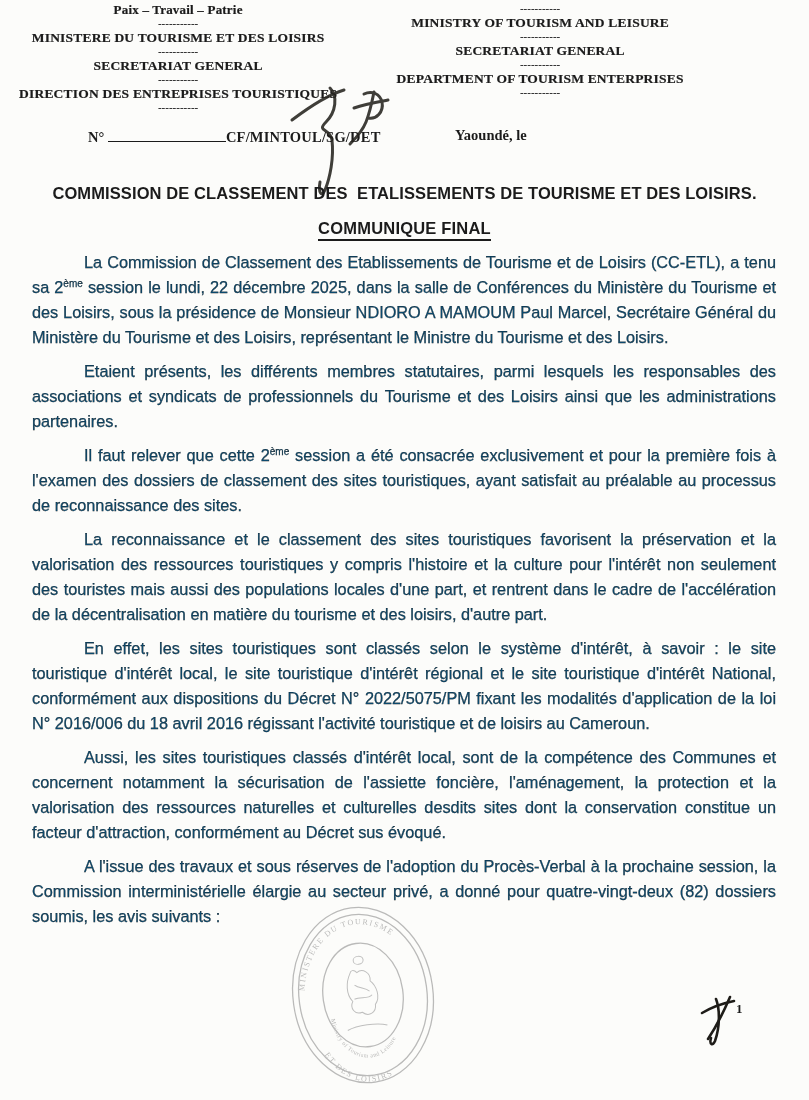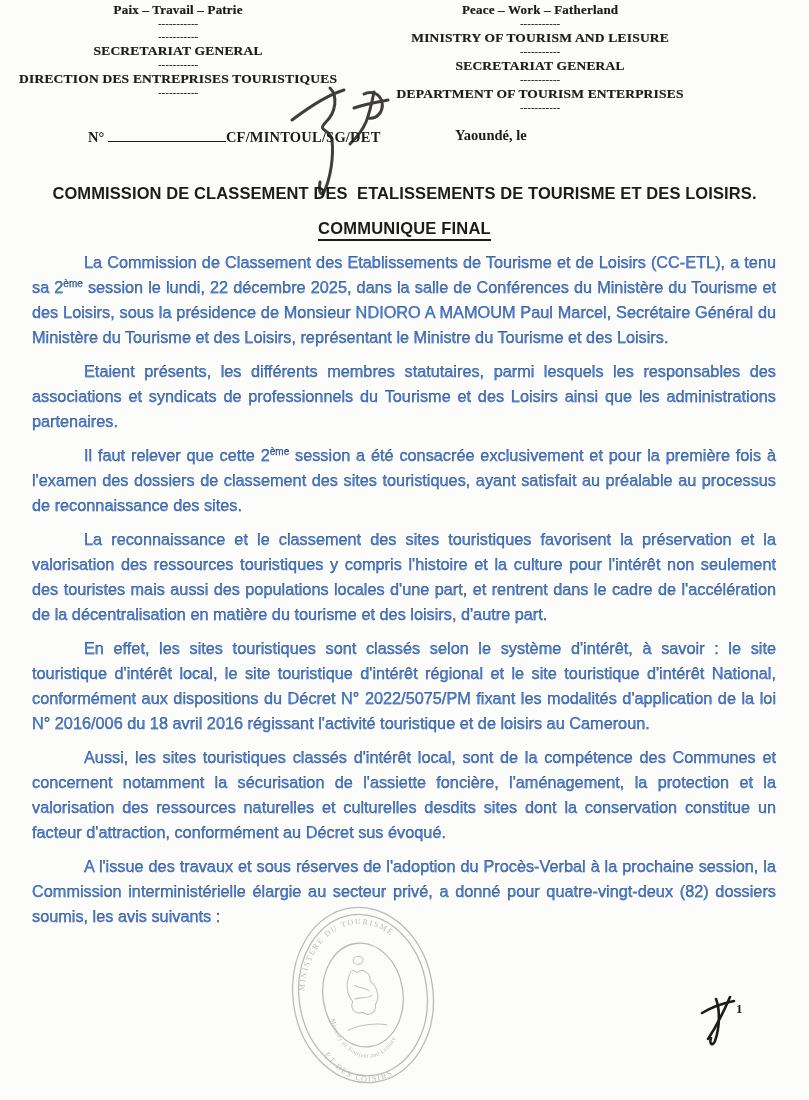--- a/index.html
+++ b/index.html
@@ -26,49 +26,49 @@
   .ref-place{position:absolute;left:455px;top:3px;}
   
   .title-wrap{position:absolute;top:172px;left:0;width:809px;text-align:center;}
   .title-line1{font-size:16.5px;font-weight:bold;letter-spacing:.1px;white-space:pre-wrap;
     margin:12px 10px;}
   .title-line2{display:inline-block;margin-top:4px;font-size:16.5px;font-weight:bold;
     border-bottom:2px solid #1b1b1b;padding-bottom:1px;letter-spacing:.2px;}
   
   .body-text{position:absolute;top:250px;left:32px;width:744px;}
   .para{margin:0 0 9px 0;text-align:justify;text-indent:52px;
-    font-size:16.3px;line-height:25px;color:#3b82f6;
+    font-size:16.3px;line-height:25px;color:#0c4a6e;
     -webkit-text-stroke:.25px #161616;}
   .para sup{font-size:10px;line-height:0;}
   
   .stamp{position:absolute;left:278px;top:900px;width:170px;height:190px;
     opacity:.6;transform:rotate(-8deg);pointer-events:none;}
   
   .hand-ref{position:absolute;left:278px;top:78px;width:140px;height:125px;}
   .hand-foot{position:absolute;left:696px;top:993px;width:46px;height:58px;}
   .page-num{position:absolute;left:736px;top:1001px;font-family:"Liberation Serif",serif;
     font-weight:bold;font-size:13px;}
 </style>
 </head>
 <body>
 
 <div class="page">
 
   <div class="letterhead">
     <div class="lh-col left">
       <p class="lh-line lh-motto">Paix – Travail – Patrie</p>
       <p class="lh-dashes">-----------</p>
+      <p class="lh-line">MINISTERE DU TOURISME ET DES LOISIRS</p>
       <p class="lh-dashes">-----------</p>
       <p class="lh-line">SECRETARIAT GENERAL</p>
       <p class="lh-dashes">-----------</p>
       <p class="lh-line">DIRECTION DES ENTREPRISES TOURISTIQUES</p>
       <p class="lh-dashes">-----------</p>
     </div>
     <div class="lh-col right">
-      <p class="lh-line lh-motto">Peace – Work – Fatherland</p>
       <p class="lh-dashes">-----------</p>
       <p class="lh-line">MINISTRY OF TOURISM AND LEISURE</p>
       <p class="lh-dashes">-----------</p>
       <p class="lh-line">SECRETARIAT GENERAL</p>
       <p class="lh-dashes">-----------</p>
       <p class="lh-line">DEPARTMENT OF TOURISM ENTERPRISES</p>
       <p class="lh-dashes">-----------</p>
     </div>
   </div>
 

